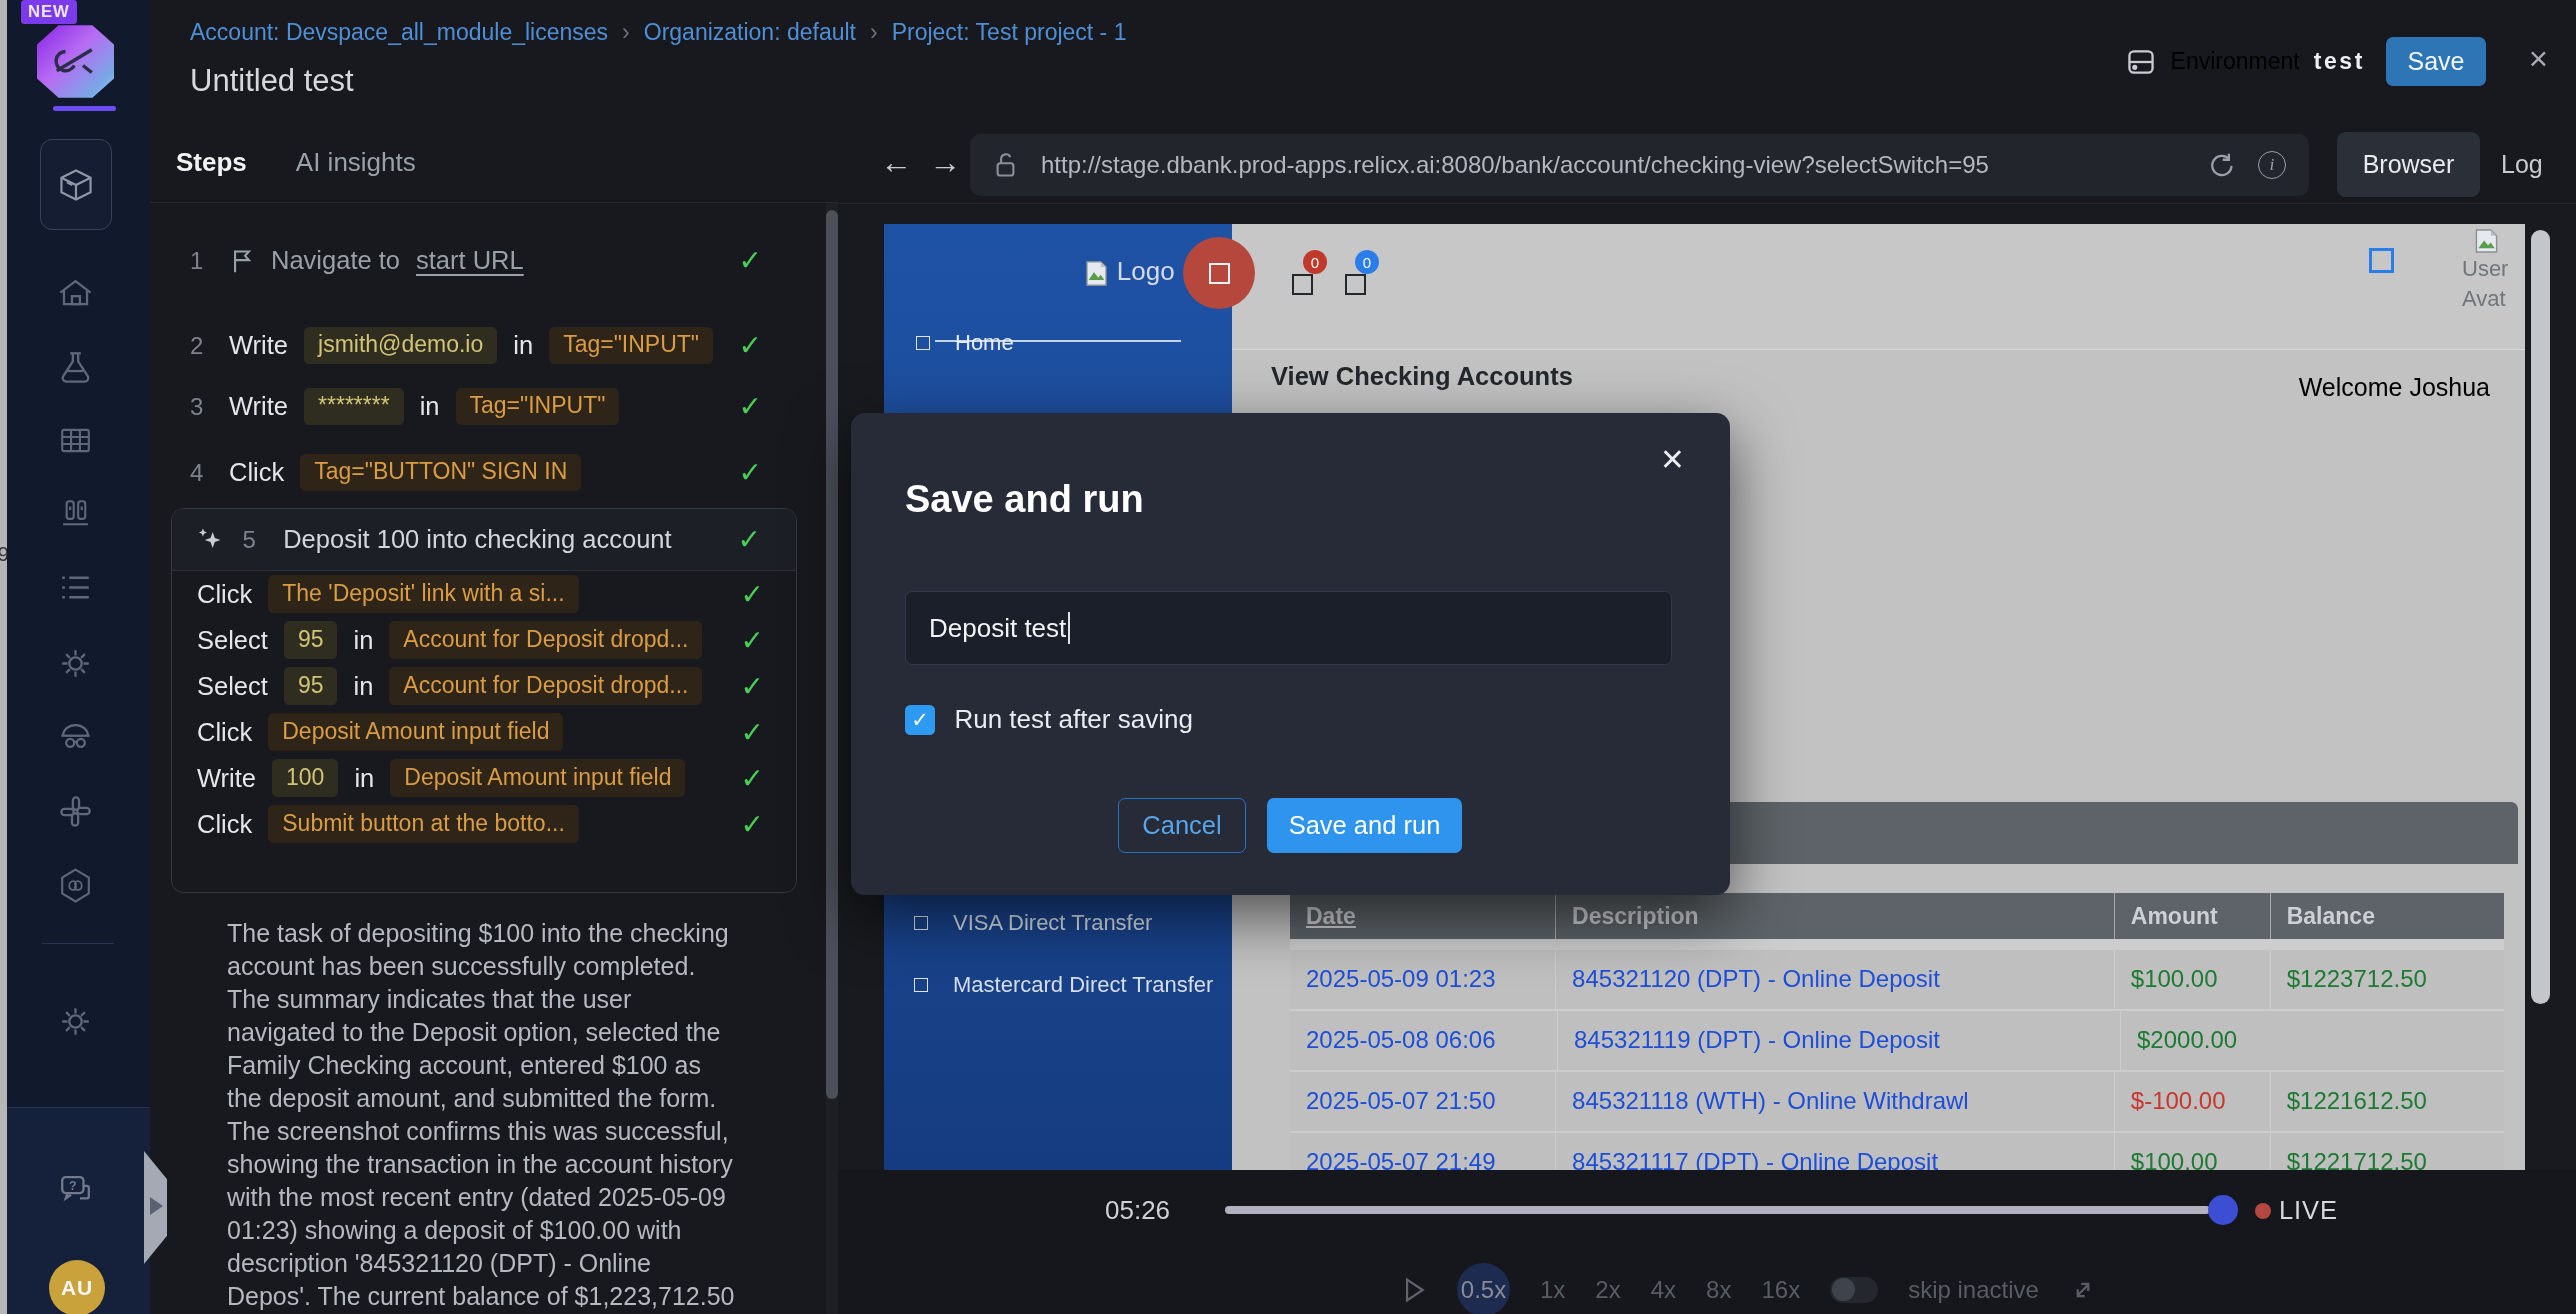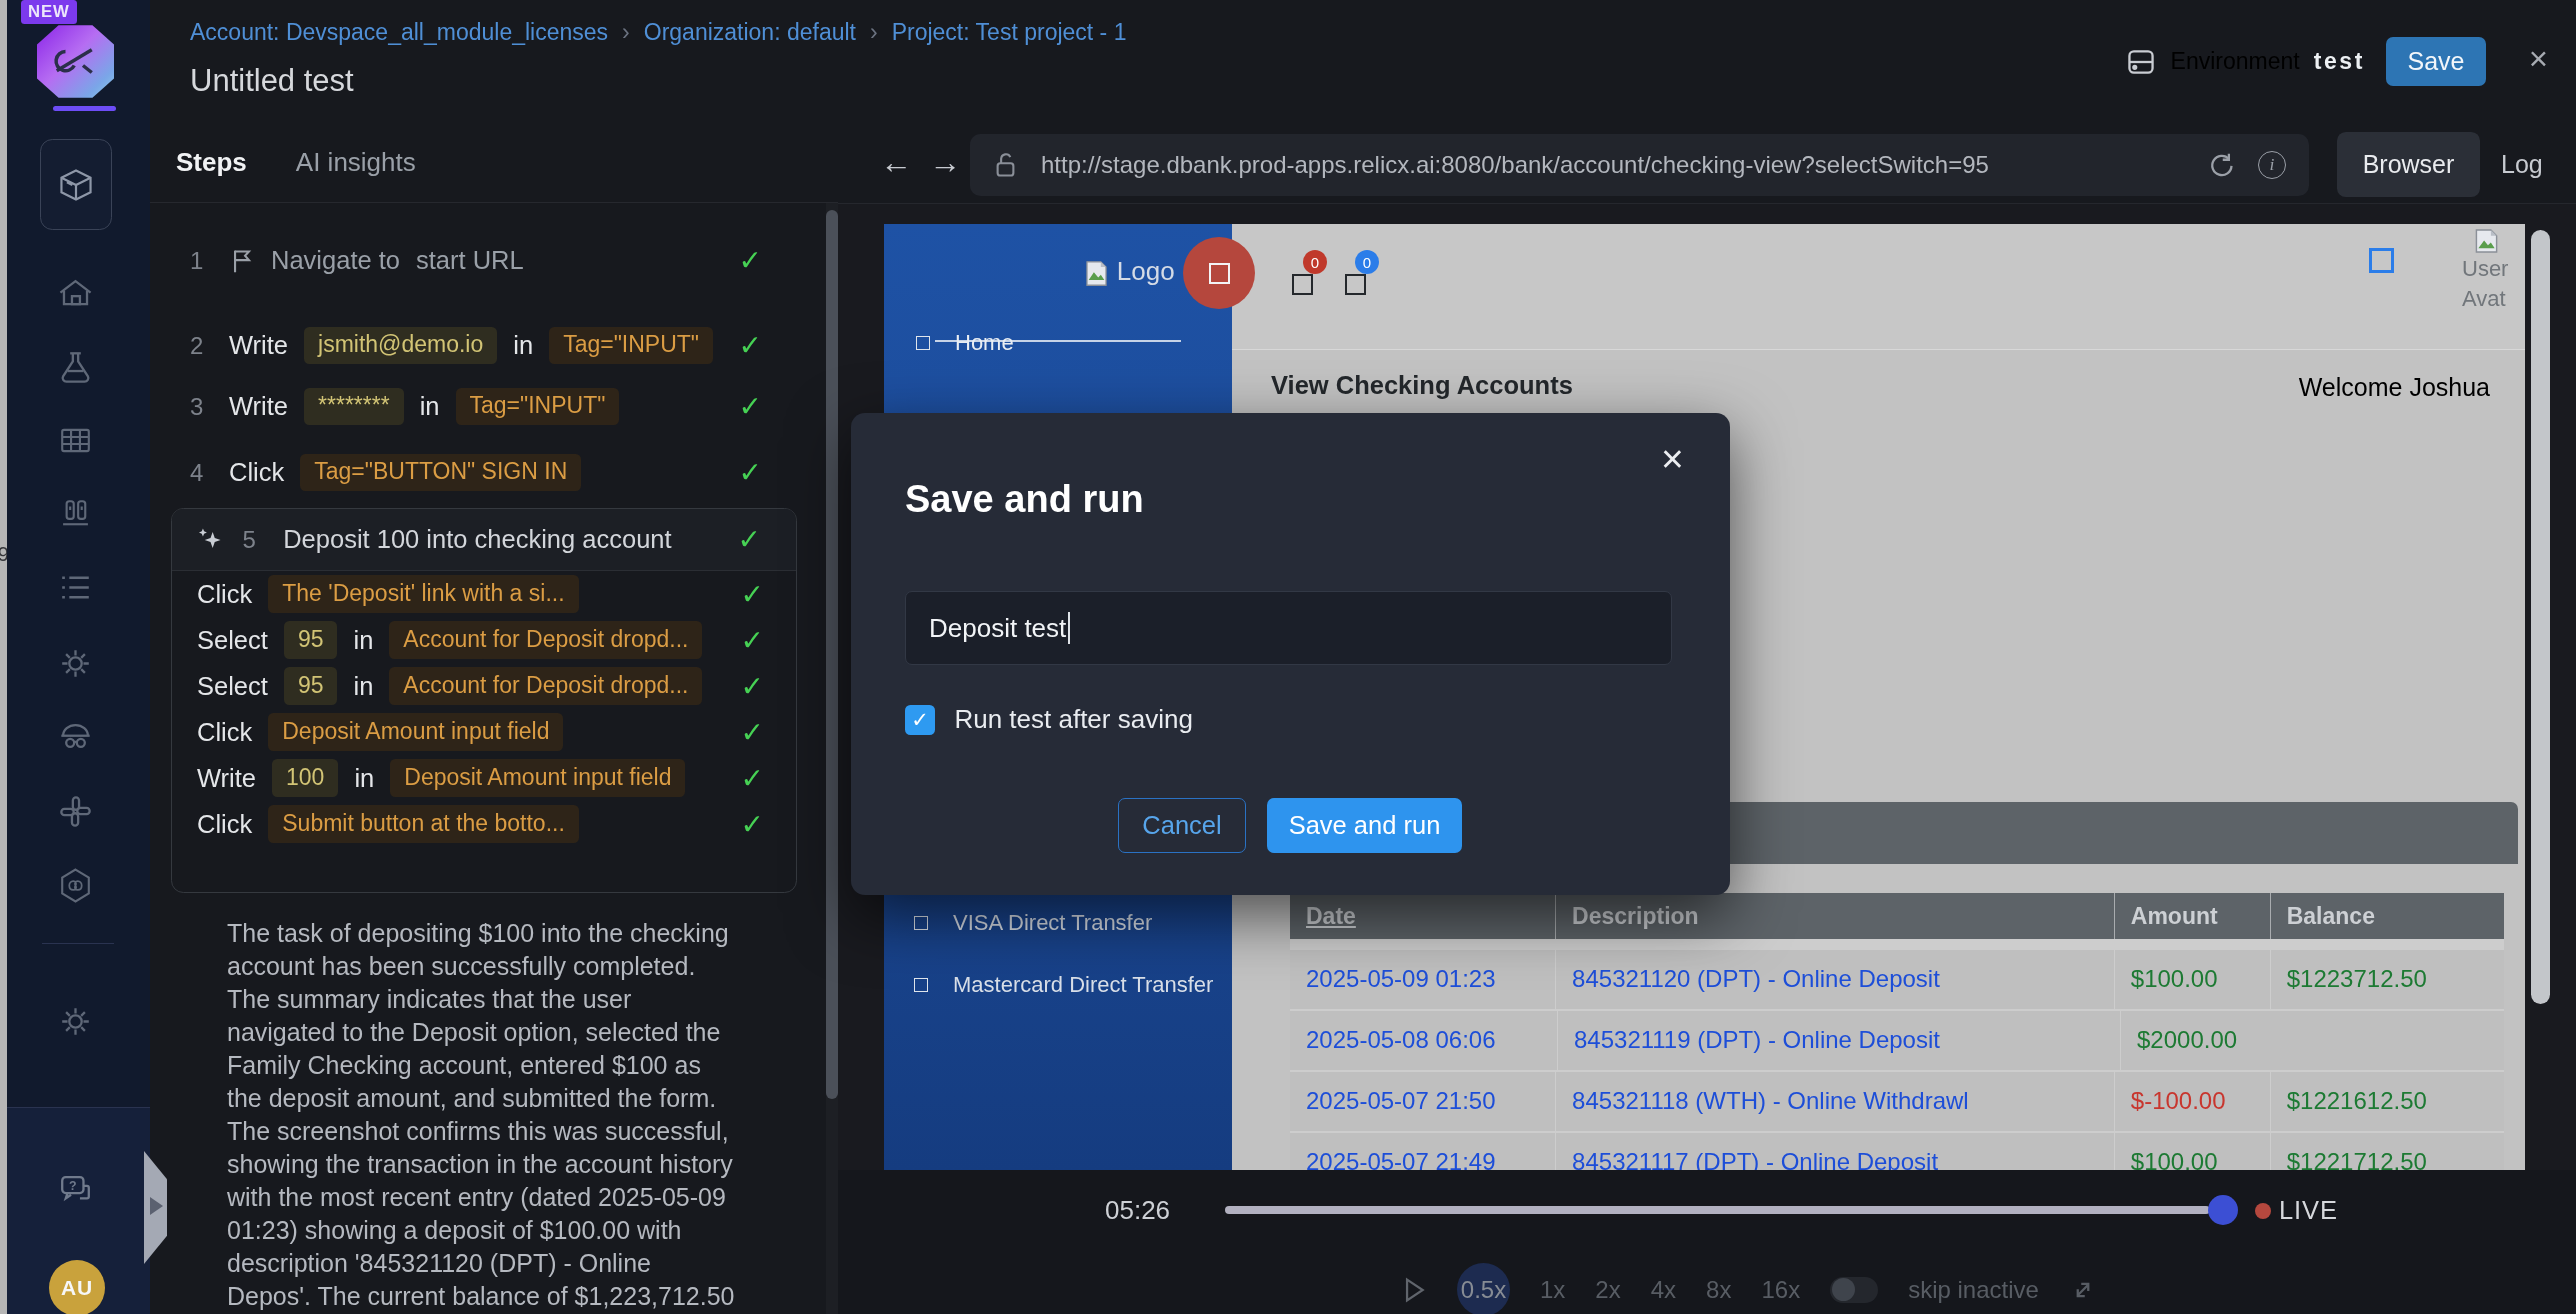--- a/index.html
+++ b/index.html
@@ -37,21 +37,21 @@
   .top-close { top:42px; right:28px; font-size:33px; color:#a7abb2; line-height:1; }
 
   
   .steps-panel { left:150px; top:123px; width:688px; height:1191px; background:#17191e; }
   .tabbar { left:0; top:0; width:688px; height:80px; border-bottom:0.9px solid #26282e; display:flex; align-items:center; gap:49px; padding-left:26px; }
   .tab-active { font-size:26px; font-weight:bold; color:#f1f2f4; }
   .tab-idle { font-size:26px; color:#9aa0a8; }
   .step-row { left:0; width:677px; height:51px; display:flex; align-items:center; padding-left:40px; padding-right:65px; gap:16px; font-size:25.5px; color:#e4e6e9; }
   .step-num { color:#7d828b; font-size:24px; width:23px; }
   .step-muted { color:#9aa0a8; }
-  .step-link { color:#9aa0a8; text-underline-offset:5.3px; }
+  .step-link { color:#9aa0a8; text-decoration:underline; text-underline-offset:5.3px; }
   .badge { font-size:23px; padding:4.4px 14px 6.2px; border-radius:5.3px; white-space:nowrap; }
   .badge-val { background:#2f2d20; color:#d2c475; }
   .badge-loc { background:#2e2418; color:#db9d44; }
   .check { margin-left:auto; color:#46d154; font-size:28px; }
   .group-box { left:21px; top:385px; width:626px; height:385px; border:1.8px solid #35393f; border-radius:12.3px; background:#17191e; }
   .group-head { height:62px; border-bottom:0.9px solid #2b2e34; background:#1c1f25; border-radius:10.6px 10.6px 0 0; display:flex; align-items:center; gap:17.6px; padding:0 35px 0 23px; font-size:25.5px; color:#d3d6db; }
   .sub-row { height:46px; display:flex; align-items:center; gap:16px; padding:5.3px 32px 5.3px 25px; font-size:25.5px; color:#e4e6e9; }
   .summary { left:77px; top:794px; width:509px; font-size:25px; line-height:33px; color:#b5b9c0; height:398px; overflow:hidden; }
   .steps-scroll { left:676px; top:80px; width:12.3px; height:1111px; background:#1d1f24; }
   .steps-thumb { left:676px; top:87px; width:12.3px; height:889px; background:#4b5059; border-radius:6.2px; }
@@ -75,21 +75,21 @@
   .bank-nav { display:flex; align-items:center; gap:25px; color:#e8edf3; font-size:22px; }
   .sq-bullet { width:14px; height:14px; border:1.8px solid #dfe5ec; }
   .rec-circle { left:345px; top:33px; width:72px; height:72px; border-radius:50%; background:#b5473d; display:flex; align-items:center; justify-content:center; }
   .rec-square { width:21px; height:21px; border:2.6px solid #f3f4f6; }
   .bi-square { width:21px; height:21px; border:2.6px solid #24282c; }
   .bi-badge { position:absolute; width:24px; height:24px; border-radius:50%; color:#fff; font-size:15px; display:flex; align-items:center; justify-content:center; }
   .bank-main { left:394px; top:20px; width:1293px; height:1090px; background:#c2c2c2; }
   .bank-head { left:0; top:0; width:1293px; height:126px; background:#c7c7c7; border-bottom:1.8px solid #d8d8d8; }
   .blue-sq { left:1137px; top:24px; width:25px; height:25px; border:3.5px solid #2b7de9; }
   .avatar-broken { left:1230px; top:5.3px; width:97px; color:#71767b; font-size:22px; line-height:30px; }
-  .bank-heading { left:39px; top:147px; font-size:25.5px; font-weight:bold; color:#23272b; }
+  .bank-heading { left:39px; top:138px; font-size:25.5px; font-weight:bold; color:#23272b; }
   .bank-welcome { top:149px; right:35px; font-size:25px; color:#000000; }
   .toolbar-band { left:19.4px; top:578px; width:1267px; height:62px; background:#5d6368; border-radius:7px 7px 0 0; }
   .btable { left:58px; top:669px; width:1214px; }
   .btable .hrow { display:flex; background:#5d6368; height:46px; }
   .btable .hcell { color:#cdd0d4; font-weight:bold; font-size:23px; display:flex; align-items:center; padding-left:16px; border-left:1.8px solid #a9acaf; }
   .btable .hcell:first-child { border-left:none;text-decoration:underline; }
   .btable .gap { height:10.6px; background:#cdcdcd; }
   .btable .brow { display:flex; background:#bfbfbf; height:61px; border-bottom:2.6px solid #cdcdcd; }
   .btable .bcell { font-size:24px; color:#1d4ed8; display:flex; align-items:center; padding-left:16px; border-left:1.8px solid #cdcdcd; }
   .btable .bcell:first-child { border-left:none; }

